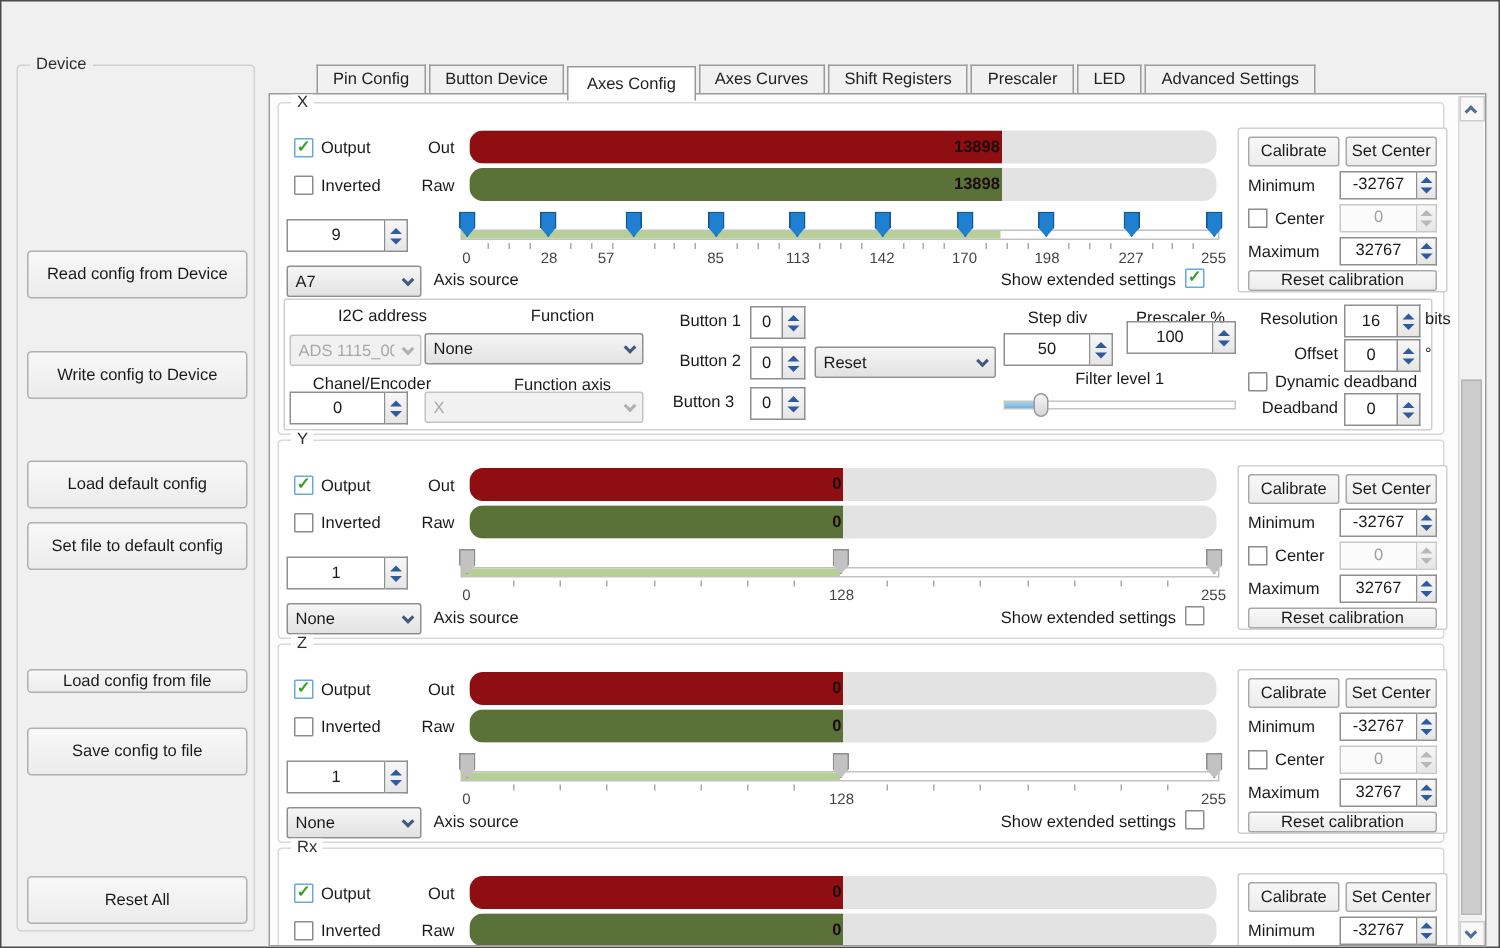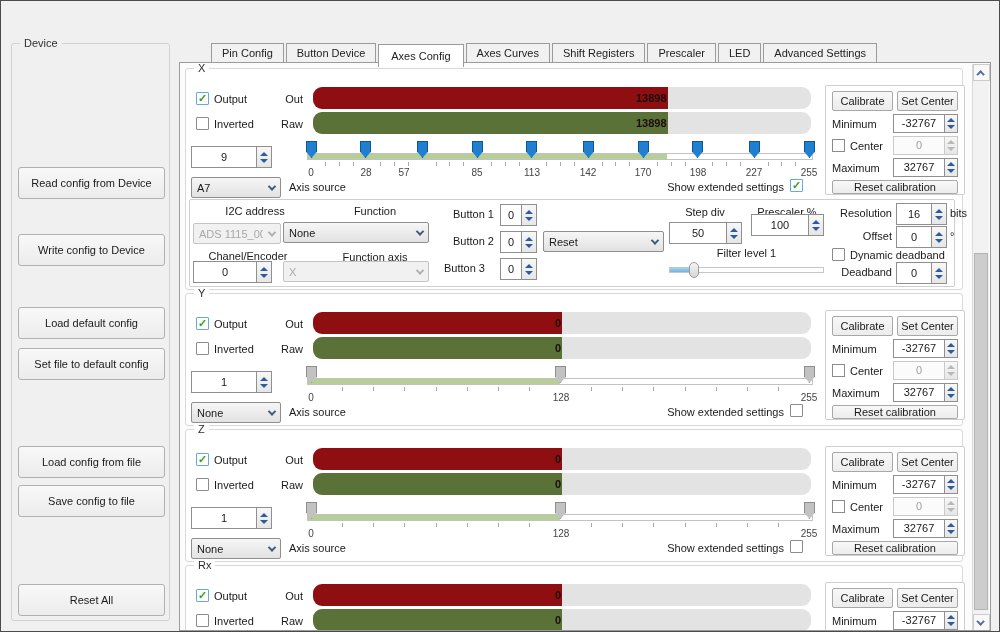--- a/index.html
+++ b/index.html
@@ -98,21 +98,21 @@
 
 
   <div class="sidebar">
     <div class="groupbox" id="device-group">
       <div class="gb-legend">Device</div>
       <div id="sidebar-buttons">
           <div class="btn" style="left: 6px; top: 123px; width: 147px; height: 32px;">Read config from Device</div>
           <div class="btn" style="left: 6px; top: 165px; width: 147px; height: 32px; margin-top: 25px;">Write config to Device</div>
           <div class="btn" style="left: 6px; top: 263px; width: 147px; height: 32px;">Load default config</div>
           <div class="btn" style="left: 6px; top: 304px; width: 147px; height: 32px;">Set file to default config</div>
-          <div class="btn" style="left: 6px; top: 402px; width: 147px; height: 32px;">Load config from file</div>
+          <div class="btn" style="left: 6px; top: 402px; width: 147px; height: 16px;">Load config from file</div>
           <div class="btn" style="left: 6px; top: 441px; width: 147px; height: 32px;">Save config to file</div>
           <div class="btn" style="left: 6px; top: 540px; width: 147px; height: 32px;">Reset All</div>
         </div>
     </div>
   </div>
 
   <div class="tab-strip" id="tab-strip">
       <div class="tab">Pin Config</div>
       <div class="tab">Button Device</div>
       <div class="tab active">Axes Config</div>
@@ -290,21 +290,21 @@
                 <div class="sarr-up"></div>
                 <div class="sarr-dn"></div>
               </div>
             </div>
             <div class="combo" style="left: 353px; top: 31px; width: 121px; height: 21px;">
               <span class="combo-text">Reset</span>
               <span class="combo-btn">
                 <span class="chev"></span>
               </span>
             </div>
-            <div class="lbl right" style="left: 254px; top: 62px; width: 50px; text-align: left;">Button 3</div>
+            <div class="lbl right" style="left: 254px; top: 62px; width: 50px; text-align: center;">Button 3</div>
             <div class="spin" style="left: 310px; top: 58px;">
               <div class="spin-box" style="width: 22px;">0</div>
               <div class="spin-arrows">
                 <div class="sarr-up"></div>
                 <div class="sarr-dn"></div>
               </div>
             </div>
             <div class="lbl center" style="left: 479px; top: 6px; width: 72px; text-align: center;">Step div</div>
             <div class="spin" style="left: 479px; top: 22px; align-items: center;">
               <div class="spin-box" style="width: 58px;">50</div>

